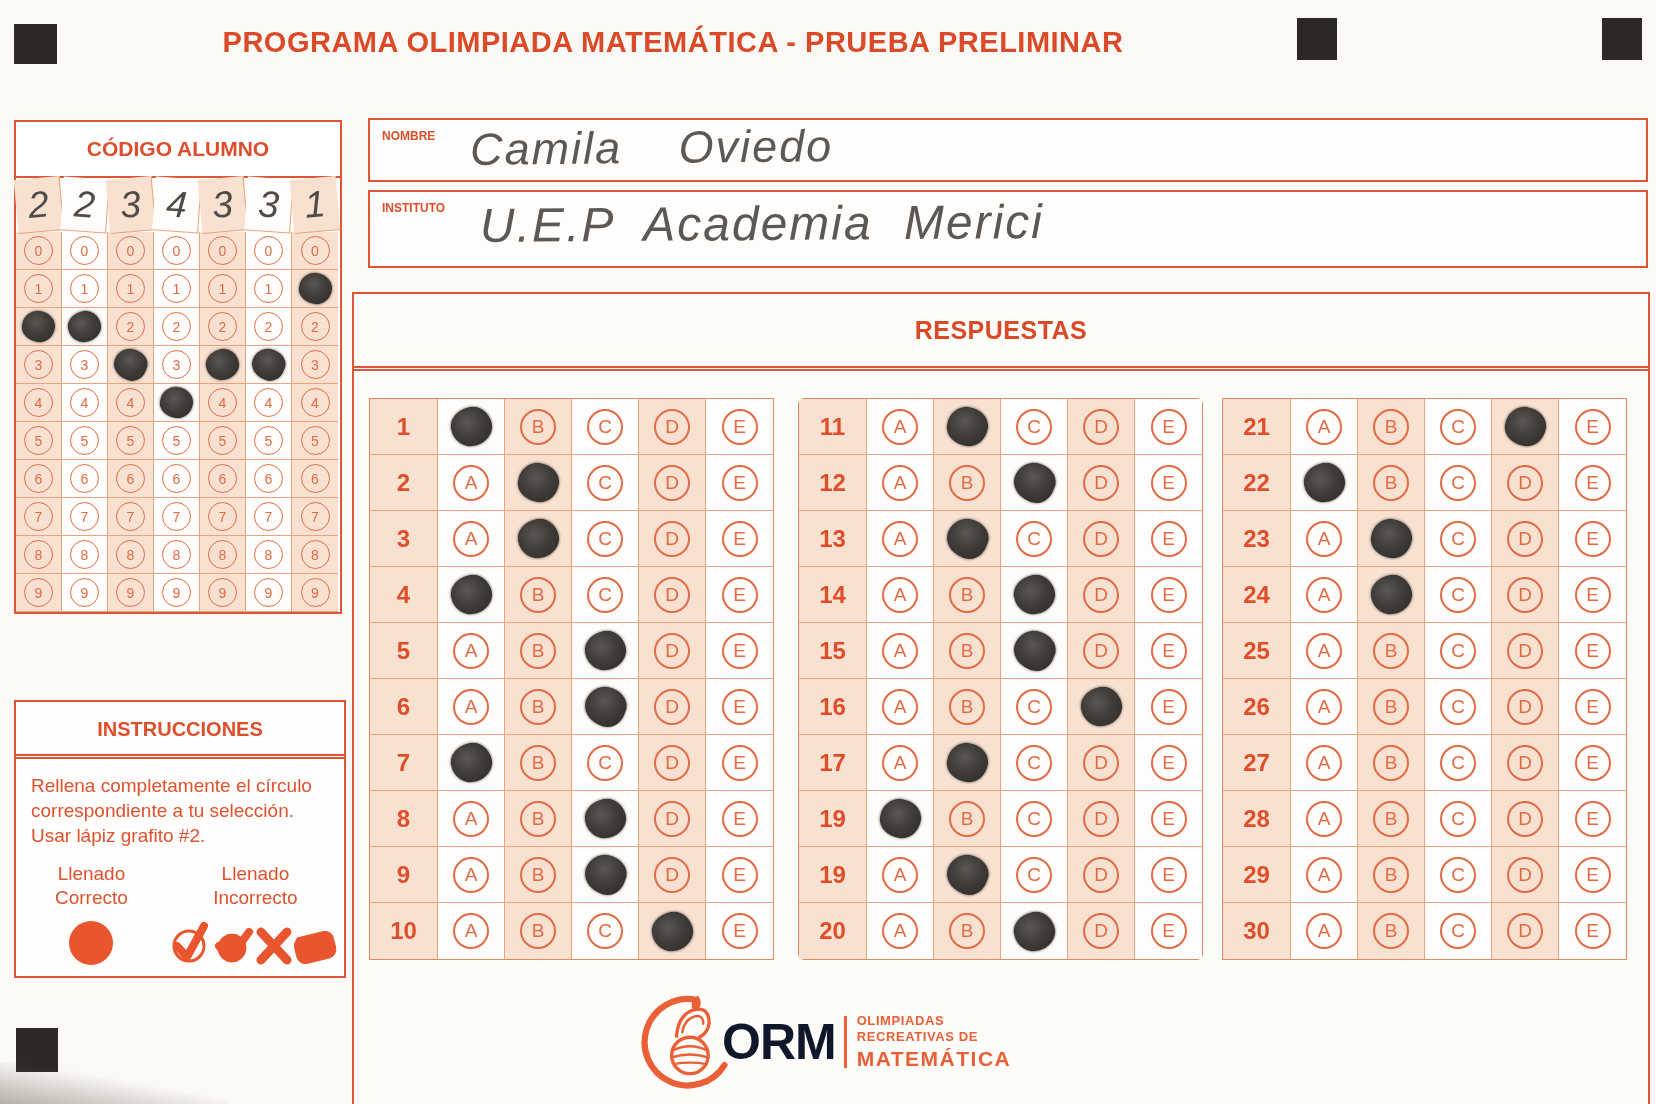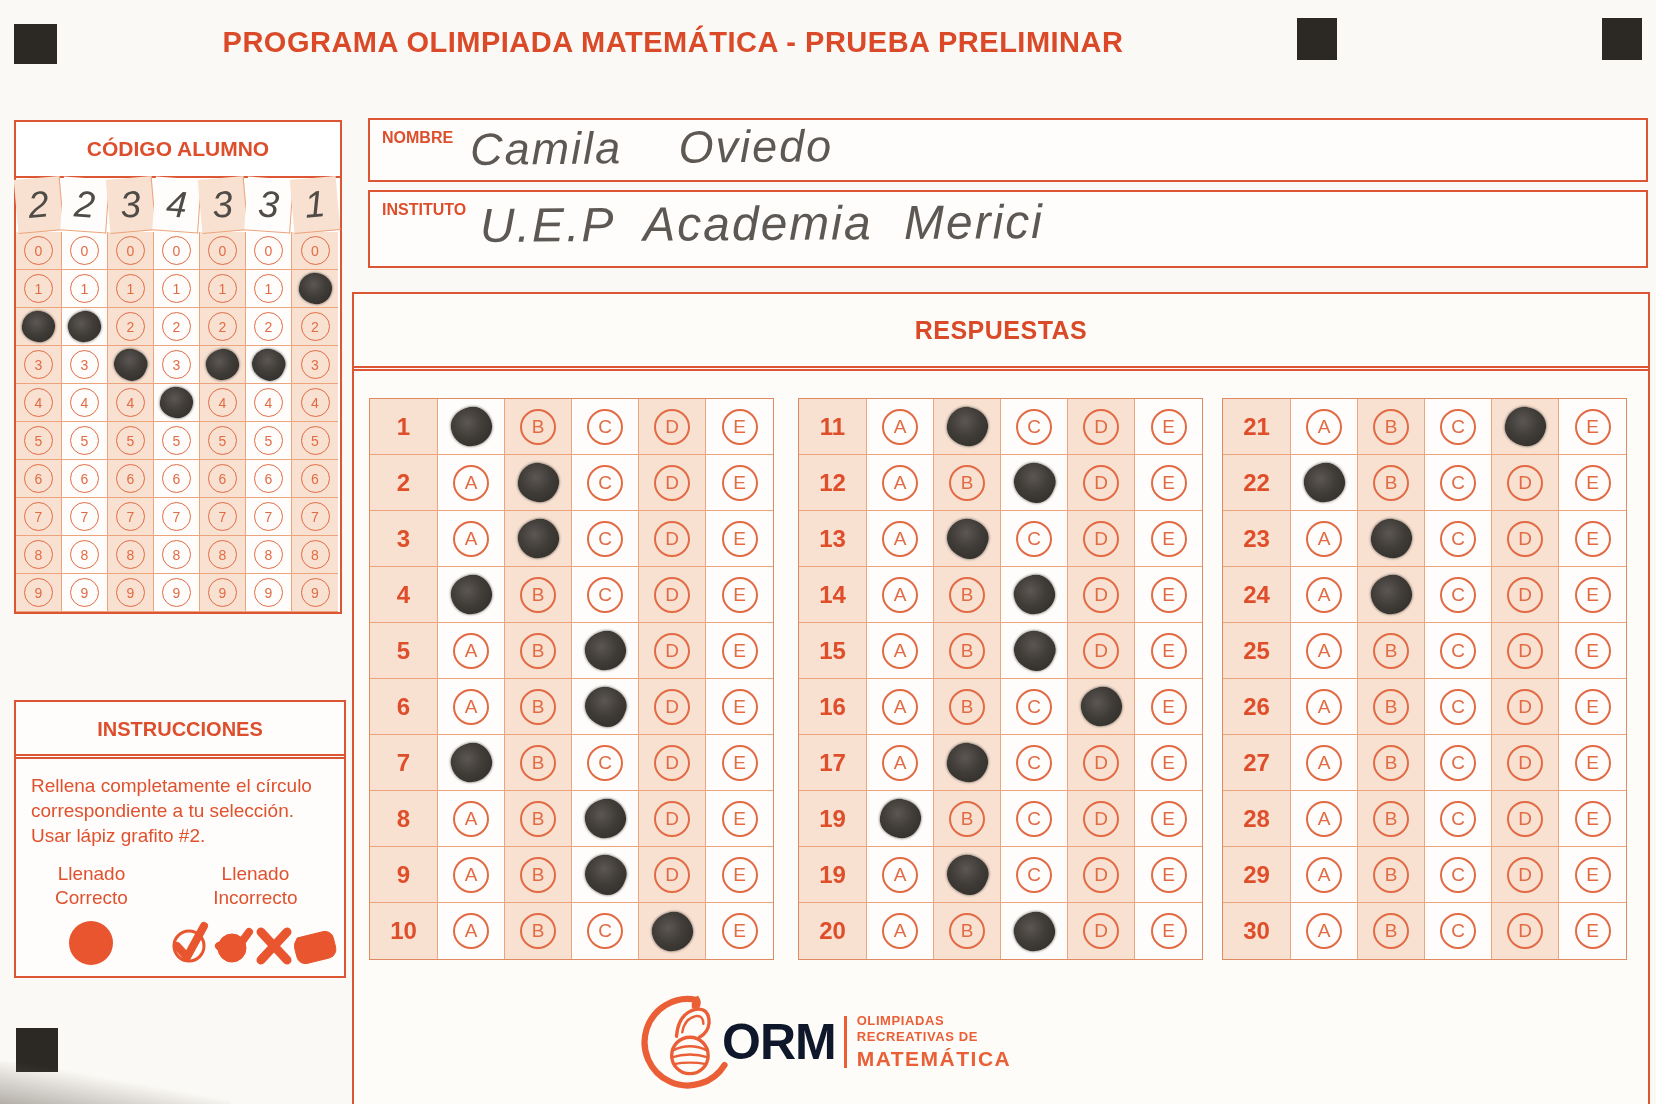--- a/index.html
+++ b/index.html
@@ -47,33 +47,33 @@
   .fill-s{width:33px;height:31px;border-radius:48% 52% 46% 54%/52% 48% 54% 46%;}
   .fill-m{width:41px;height:39px;}
   .fr1{border-radius:48% 52% 46% 54%/52% 48% 54% 46%; transform:rotate(8deg);}
   .fr2{border-radius:54% 46% 52% 48%/46% 54% 48% 52%; transform:rotate(-12deg);}
   .fr3{border-radius:50% 50% 44% 56%/56% 44% 50% 50%; transform:rotate(22deg);}
 
   
   .field{position:absolute; left:368px; width:1280px; border:2px solid #dd5634; background:#fefdfb; box-sizing:border-box;}
   .field-nombre{top:118px; height:64px;}
   .field-instituto{top:190px; height:78px;}
-  .field-label{position:absolute; left:12px; top:9px; font-size:16px; font-weight:bold; color:#dd4e2c;}
+  .field-label{position:absolute; left:12px; top:9px; font-size:12px; font-weight:bold; color:#dd4e2c;}
   .handwriting{position:absolute; color:#5d5853; font-style:italic; letter-spacing:2px; white-space:nowrap;}
   .hw-nombre{left:100px; top:2px; font-size:45px; word-spacing:42px; transform:rotate(-.6deg);}
   .hw-instituto{left:110px; top:4px; font-size:48px; word-spacing:16px; transform:rotate(-.4deg);}
 
   
   .respuestas{position:absolute; left:352px; top:292px; width:1298px; height:866px;
     border:2px solid #dd5634; background:#fdfcf9; box-sizing:border-box;}
   .resp-header{height:72px; line-height:72px; text-align:center; font-size:25px; font-weight:bold;
     color:#da4a28; border-bottom:5px double #dd5634; letter-spacing:.5px;}
   .block{position:absolute; top:104px; border:1px solid #e08a62;
     display:grid; grid-template-columns:68px repeat(5,67px); background:#fff;}
-  .b0{left:15px;} .b1{left:444px;} .b2{left:868px;}
+  .b0{left:15px;} .b1{left:444px;border-radius:6px;} .b2{left:868px;}
   .q-cell{height:56px; border-right:1px solid #eca47c; border-bottom:1px solid #eca47c;
     display:flex; align-items:center; justify-content:center; box-sizing:border-box;}
   .q-cell.last-col{border-right:none;} .q-cell.last-row{border-bottom:none;}
   .q-num{font-size:24px; font-weight:bold; color:#df4e2b;}
   .bubble-m{width:36px;height:36px;border:2px solid #e26b45;border-radius:50%;
     display:flex;align-items:center;justify-content:center;font-size:19px;color:#e26b45;box-sizing:border-box;}
 
   
   .instrucciones{position:absolute; left:14px; top:700px; width:332px; height:278px;
     border:2px solid #dd5634; background:#fefdfb; box-sizing:border-box;}

